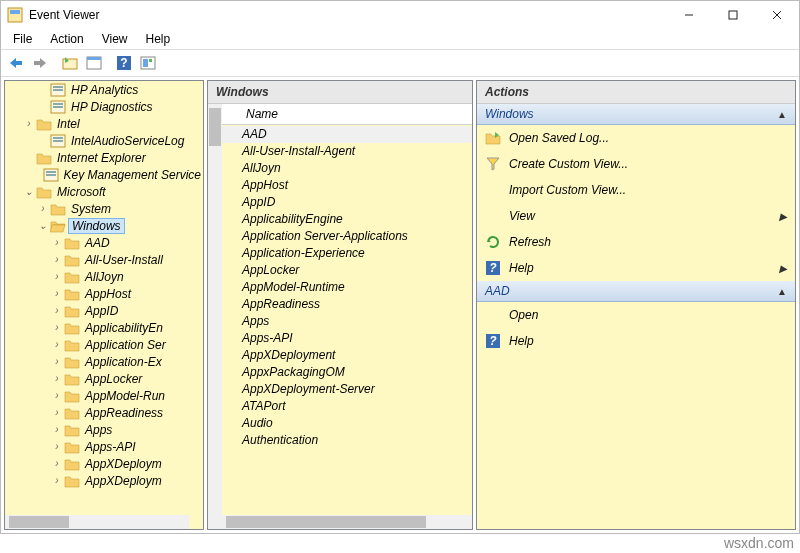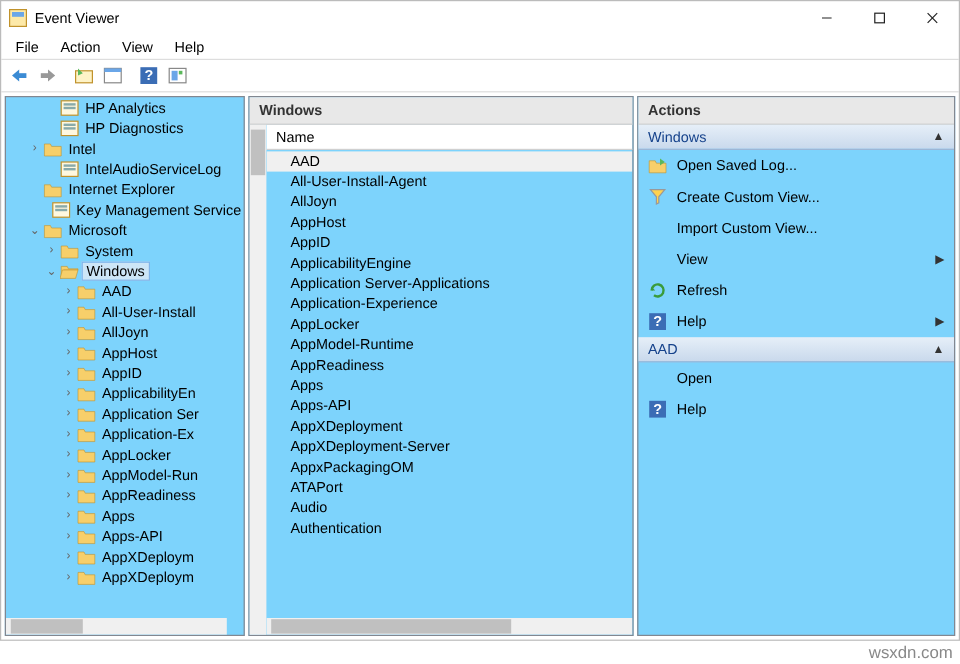--- a/index.html
+++ b/index.html
@@ -10,42 +10,42 @@
   .titlebar .title { flex: 1; }
   .winbtns { display: flex; }
   .winbtn { width: 44px; height: 28px; display:flex; align-items:center; justify-content:center; }
   .winbtn svg { width:10px; height:10px; }
   .menubar { height: 20px; display:flex; align-items:center; padding: 0 4px; gap: 2px; }
   .menubar span { padding: 2px 8px; }
   .toolbar { height: 28px; border-top:1px solid #ddd; border-bottom:1px solid #ddd; display:flex; align-items:center; padding: 0 4px; gap:2px; }
   .tbtn { width:22px; height:22px; display:flex; align-items:center; justify-content:center; border:1px solid transparent; }
   .tsep { width:4px; }
   .panes { flex:1; display:flex; padding: 3px; gap: 3px; min-height:0; }
-  .pane { border:1px solid #828790; background:#7dd3fc; display:flex; flex-direction:column; min-height:0; }
+  .pane { border:1px solid #828790; background:#fef9c3; display:flex; flex-direction:column; min-height:0;font-style:italic; }
   .pane.left { width: 200px; }
   .pane.mid  { flex:1; }
-  .pane.right{ width: 265px; }
+  .pane.right{ width: 320px; }
   .phead { background:#fff; border-bottom:1px solid #ccc; padding: 4px 8px; font-weight:600; color:#333; }
   .phead.gray { background:#e8e8e8; }
   
   .treewrap { flex:1; overflow:hidden; position:relative; }
   .tree { position:absolute; inset:0 0 14px 0; overflow:hidden; }
   .hscroll { position:absolute; left:0; right:14px; bottom:0; height:14px; background:#f0f0f0; display:flex; align-items:center; }
   .hscroll .thumb { height:12px; width:60px; background:#c0c0c0; margin-left:4px; }
   .trow { display:flex; align-items:center; height:17px; white-space:nowrap; }
   .twist { width:12px; display:inline-flex; justify-content:center; color:#666; font-size:10px; }
   .ticon { width:16px; height:16px; margin:0 3px 0 1px; display:inline-flex; align-items:center; justify-content:center; }
   .trow.sel .tlabel { background:#cde6f7; border:1px solid #7eb4ea; padding:0 3px; margin-left:-1px; }
   .tlabel { padding:0 2px; }
   
   .listwrap { flex:1; display:flex; min-height:0; }
   .vscroll { width:14px; background:#f0f0f0; display:flex; flex-direction:column; align-items:center; }
   .vscroll .thumb { width:12px; height:38px; background:#c0c0c0; margin-top:4px; }
   .listbody { flex:1; overflow:hidden; position:relative; }
-  .colhead { border-bottom:1px solid #d0d0d0; padding:3px 8px; background:#fff; }
+  .colhead { border-bottom:1px solid #d0d0d0; padding:3px 24px; background:#fff; }
   .litems { position:absolute; top:22px; left:0; right:0; bottom:14px; overflow:hidden; }
   .lrow { padding:1px 0 1px 20px; height:17px; }
   .lrow.sel { background:#f0f0f0; }
   .midscroll { position:absolute; left:0; right:0; bottom:0; height:14px; background:#f0f0f0; display:flex; align-items:center; }
   .midscroll .thumb { height:12px; width:200px; background:#c0c0c0; margin-left:4px;}
   
   .asection { background: linear-gradient(#e6eff8,#c9d9ec); border-bottom:1px solid #9cb6d6; padding:3px 8px; display:flex; align-items:center; color:#15428b; }
   .asection .fill { flex:1; }
   .arow { display:flex; align-items:center; height:26px; padding:0 8px; gap:8px; }
   .aicon { width:16px; height:16px; display:inline-flex; align-items:center; justify-content:center; }
@@ -389,22 +389,22 @@
               <div class="lrow">AppID</div>
               <div class="lrow">ApplicabilityEngine</div>
               <div class="lrow">Application Server-Applications</div>
               <div class="lrow">Application-Experience</div>
               <div class="lrow">AppLocker</div>
               <div class="lrow">AppModel-Runtime</div>
               <div class="lrow">AppReadiness</div>
               <div class="lrow">Apps</div>
               <div class="lrow">Apps-API</div>
               <div class="lrow">AppXDeployment</div>
+              <div class="lrow">AppxPackagingOM</div>
               <div class="lrow">AppXDeployment-Server</div>
-              <div class="lrow">AppxPackagingOM</div>
               <div class="lrow">ATAPort</div>
               <div class="lrow">Audio</div>
               <div class="lrow">Authentication</div>
             </div>
           <div class="midscroll">
               <div class="thumb"></div>
             </div>
         </div>
       </div>
     </div>

